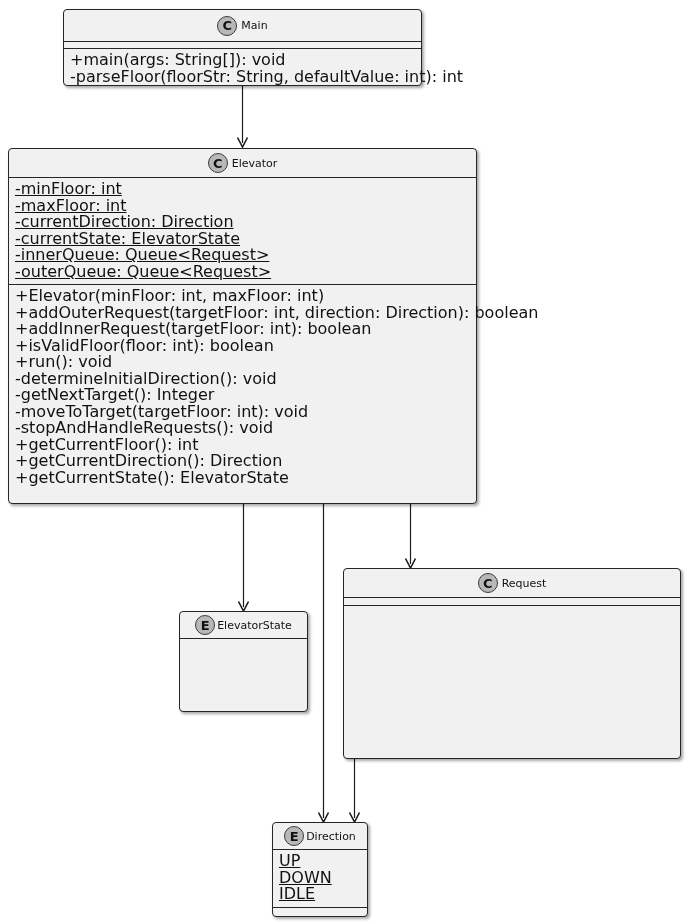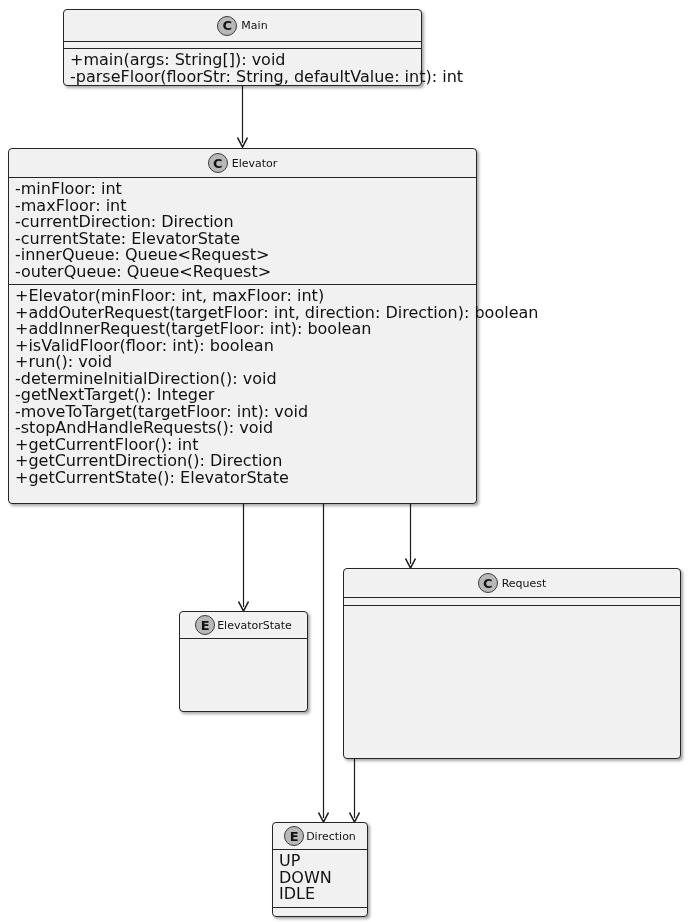--- a/index.html
+++ b/index.html
@@ -62,21 +62,21 @@
     justify-content: center;
     font-size: 13px;
     font-weight: bold;
     box-sizing: border-box;
     flex: 0 0 auto;
   }
   .uml-section {
     padding: 3px 6px 4px 6px;
     flex: 0 0 auto;
   }
-  .uml-section.divided { border-bottom: 1px solid #262626; }
+  .uml-section.divided { border-bottom: 1px solid #262626; text-decoration: underline; }
   .uml-section.fill { flex: 1 1 auto; }
   .member {
     font-size: 16px;
     line-height: 16.5px;
     white-space: nowrap;
   }
   .empty-strip {
     flex: 0 0 6px;
     border-bottom: 1px solid #262626;
   }

